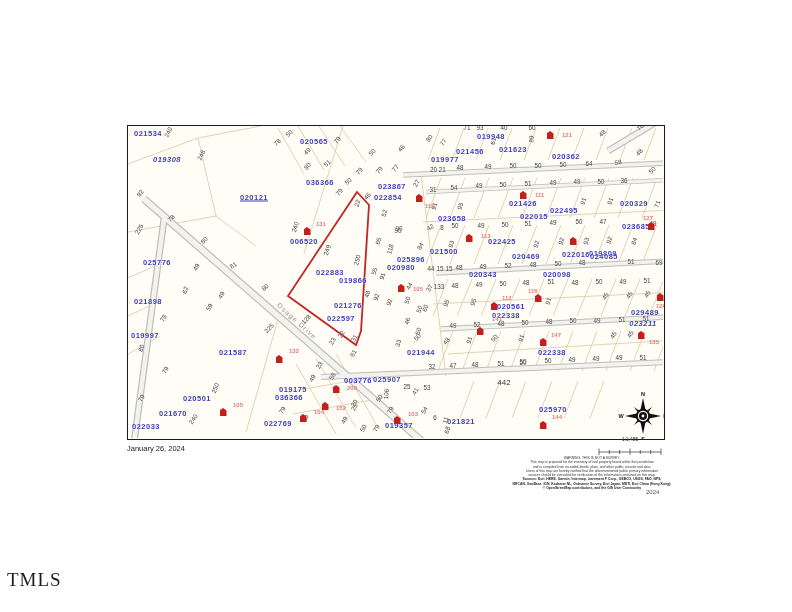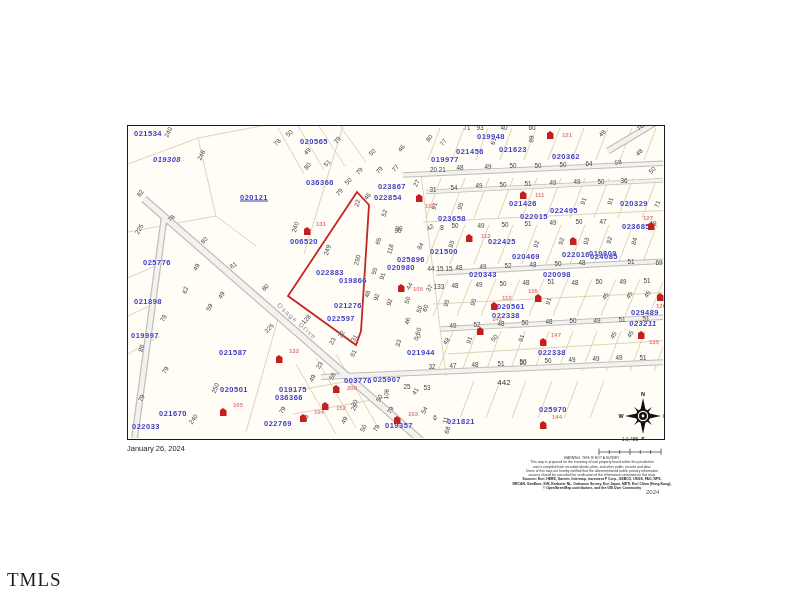--- a/index.html
+++ b/index.html
@@ -371,21 +371,21 @@
         <span class="parcel" style="left: 220px; top: 179px;">021276</span>
         <span class="parcel" style="left: 213px; top: 192px;">022597</span>
         <span class="parcel" style="left: 17px; top: 209px;">019997</span>
         <span class="parcel" style="left: 105px; top: 226px;">021587</span>
         <span class="parcel" style="left: 293px; top: 226px;">021944</span>
         <span class="parcel" style="left: 424px; top: 226px;">022338</span>
         <span class="parcel" style="left: 230px; top: 254px;">003776</span>
         <span class="parcel" style="left: 259px; top: 253px;">025907</span>
         <span class="parcel" style="left: 165px; top: 263px;">019175</span>
         <span class="parcel" style="left: 161px; top: 271px;">036366</span>
-        <span class="parcel" style="left: 69px; top: 263px; margin-left: 37px;">020501</span>
+        <span class="parcel" style="left: 69px; top: 272px;">020501</span>
         <span class="parcel" style="left: 45px; top: 287px;">021670</span>
         <span class="parcel" style="left: 18px; top: 300px;">022033</span>
         <span class="parcel" style="left: 150px; top: 297px;">022769</span>
         <span class="parcel" style="left: 271px; top: 299px;">019357</span>
         <span class="parcel" style="left: 333px; top: 295px;">021821</span>
         <span class="parcel" style="left: 425px; top: 283px;">025970</span>
       </div>
     <div id="building-layer">
         <div class="bld" style="left: 175.5px; top: 101px; background: rgb(196, 31, 31);"></div>
         <span class="bldlbl" style="left: 188px; top: 95px;">131</span>

